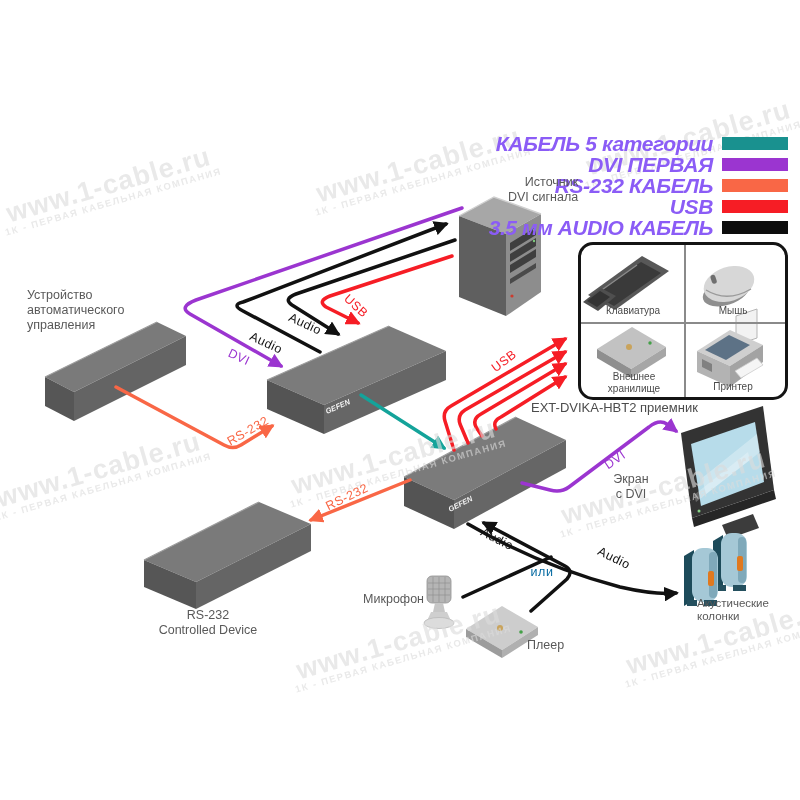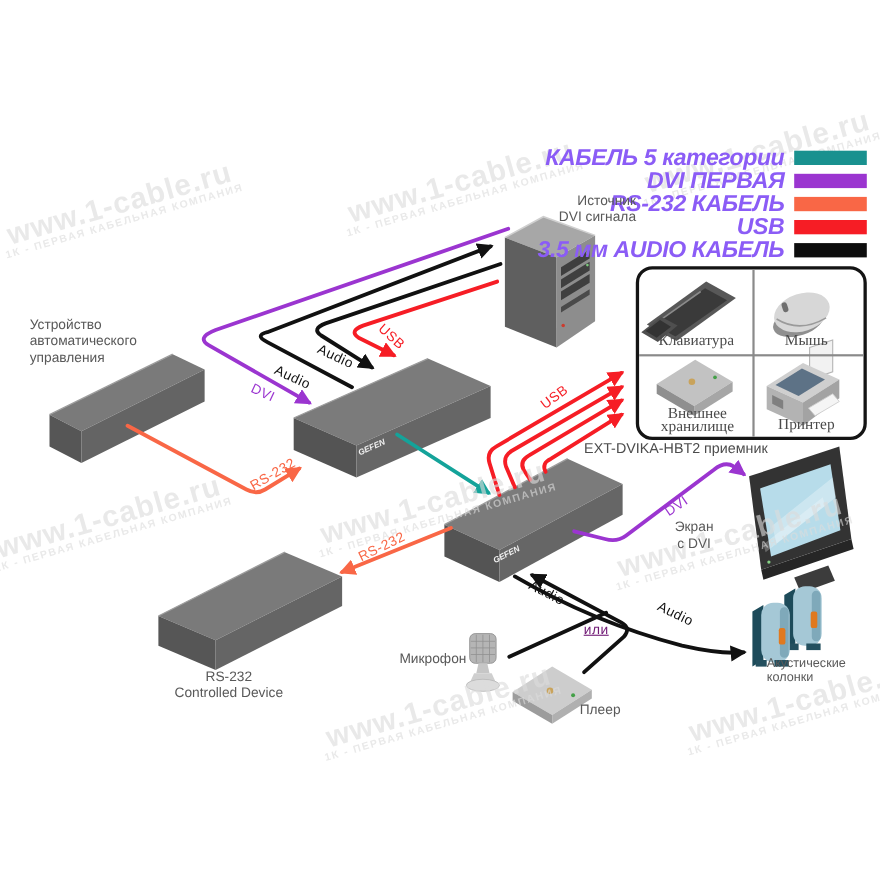--- a/index.html
+++ b/index.html
@@ -18,22 +18,22 @@
                 letter-spacing:-0.4px;white-space:nowrap;text-align:center;}
   .legend-swatch{display:inline-block;width:66px;height:13px;margin-left:9px;}
   
   .dlabel{position:absolute;z-index:4;color:#595959;font-size:12.5px;line-height:15px;white-space:nowrap;}
   .clabel{position:absolute;z-index:4;font-size:12.5px;letter-spacing:.5px;white-space:nowrap;
           transform:translate(-50%,-50%);}
   .panel{position:absolute;left:578px;top:242px;width:204px;height:152px;z-index:3;
          border:3px solid #141414;border-radius:15px;}
   .panel .vdiv{position:absolute;left:103px;top:0;bottom:0;width:1.5px;background:#8a8a8a;}
   .panel .hdiv{position:absolute;top:77px;left:0;right:0;height:1.5px;background:#8a8a8a;}
-  .plabel{position:absolute;transform:translateX(-50%);font-size:14px;color:#4a4a4a;
-          line-height:12px;text-align:center;white-space:nowrap;z-index:4;font-family:Liberation Serif, serif;}
+  .plabel{position:absolute;transform:translateX(-50%);font-size:10px;color:#4a4a4a;
+          line-height:12px;text-align:center;white-space:nowrap;z-index:4;}
 </style>
 </head>
 <body>
 
 <div class="stage">
 
   <svg class="diagram" width="800" height="800" viewBox="0 0 800 800">
     <defs>
       <marker id="arr-purple" viewBox="0 0 10 10" refX="8" refY="5" markerWidth="4.2" markerHeight="4.2" orient="auto">
           <path d="M0,0 L10,5 L0,10 z" fill="#9b35d0"></path>
@@ -299,15 +299,15 @@
   <div class="clabel" style="left:266px;top:343px;color:#111;transform:translate(-50%,-50%) rotate(25deg);">Audio</div>
   <div class="clabel" style="left:305px;top:324px;color:#111;transform:translate(-50%,-50%) rotate(25deg);">Audio</div>
   <div class="clabel" style="left:239px;top:357px;color:#9b35d0;transform:translate(-50%,-50%) rotate(25deg);">DVI</div>
   <div class="clabel" style="left:356px;top:306px;color:#f61d25;transform:translate(-50%,-50%) rotate(42deg);">USB</div>
   <div class="clabel" style="left:248px;top:431px;color:#f96746;transform:translate(-50%,-50%) rotate(-30deg);">RS-232</div>
   <div class="clabel" style="left:504px;top:361px;color:#f61d25;transform:translate(-50%,-50%) rotate(-37deg);">USB</div>
   <div class="clabel" style="left:347px;top:497px;color:#f96746;transform:translate(-50%,-50%) rotate(-26deg);">RS-232</div>
   <div class="clabel" style="left:615px;top:460px;color:#9b35d0;transform:translate(-50%,-50%) rotate(-34deg);">DVI</div>
   <div class="clabel" style="left:614px;top:558px;color:#111;transform:translate(-50%,-50%) rotate(26deg);">Audio</div>
   <div class="clabel" style="left:497px;top:539px;color:#111;transform:translate(-50%,-50%) rotate(27deg);">Audio</div>
-  <div class="clabel" style="left:542px;top:572px;color:#701a75;text-decoration:underline;">или</div>
+  <div class="clabel" style="left:542px;top:572px;color:#0369a1;">или</div>
 
 </div>
 
 </body></html>

